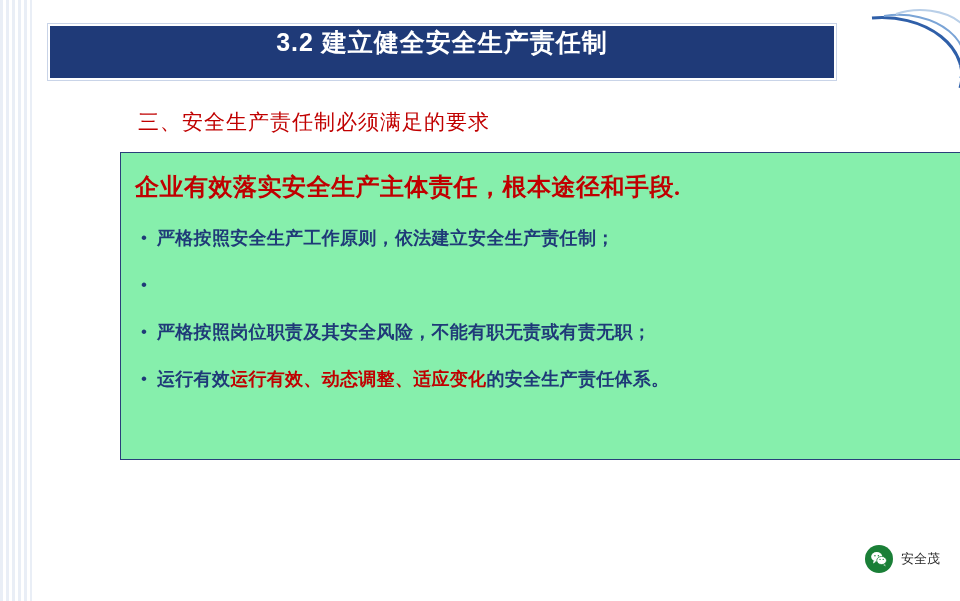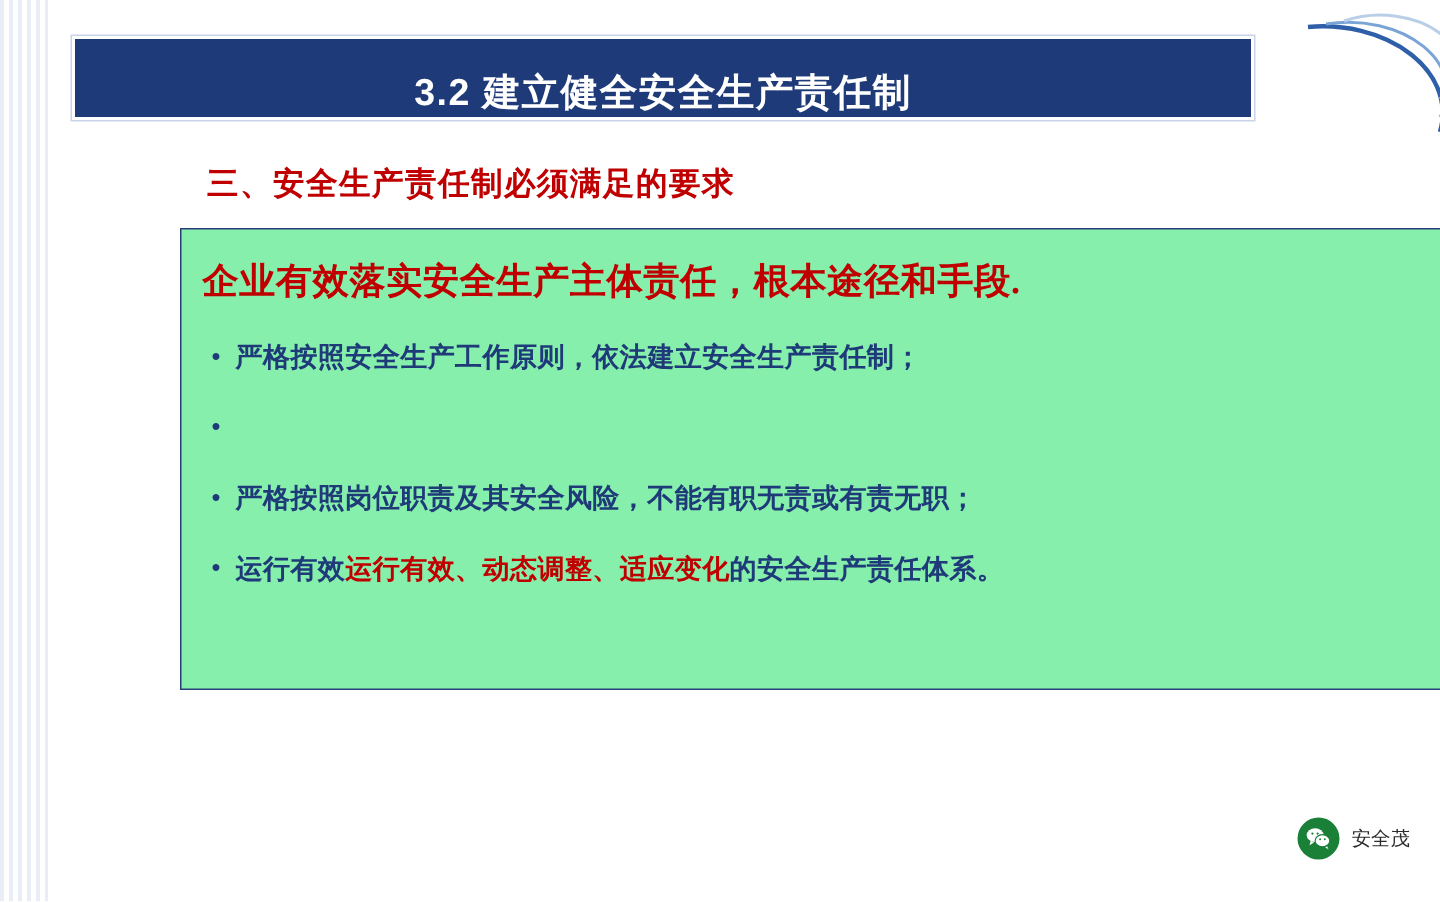--- a/index.html
+++ b/index.html
@@ -57,39 +57,39 @@
   .title-bar {
     position: absolute;
     left: 48px;
     top: 24px;
     width: 784px;
     height: 52px;
     background: #1f3a78;
     border: 2px solid #ffffff;
     box-shadow: 0 0 0 1px #c9d4e8;
     display: flex;
-    align-items: flex-end;
+    align-items: flex-start;
     justify-content: center;
   }
   .title-text {
     color: #ffffff;
     font-size: 25px;
     font-weight: bold;
     letter-spacing: 1px;
     font-family: "Liberation Sans", "DejaVu Sans", sans-serif;
   }
 
   
   .section-heading {
     position: absolute;
     left: 138px;
     top: 108px;
     color: #c00000;
     font-size: 21px;
-    font-weight: bold;
+    font-weight: normal;
     letter-spacing: 1px;
     font-family: "Liberation Serif", "DejaVu Serif", serif;
   }
 
   
   .content-box {
     position: absolute;
     left: 120px;
     top: 152px;
     width: 852px;

